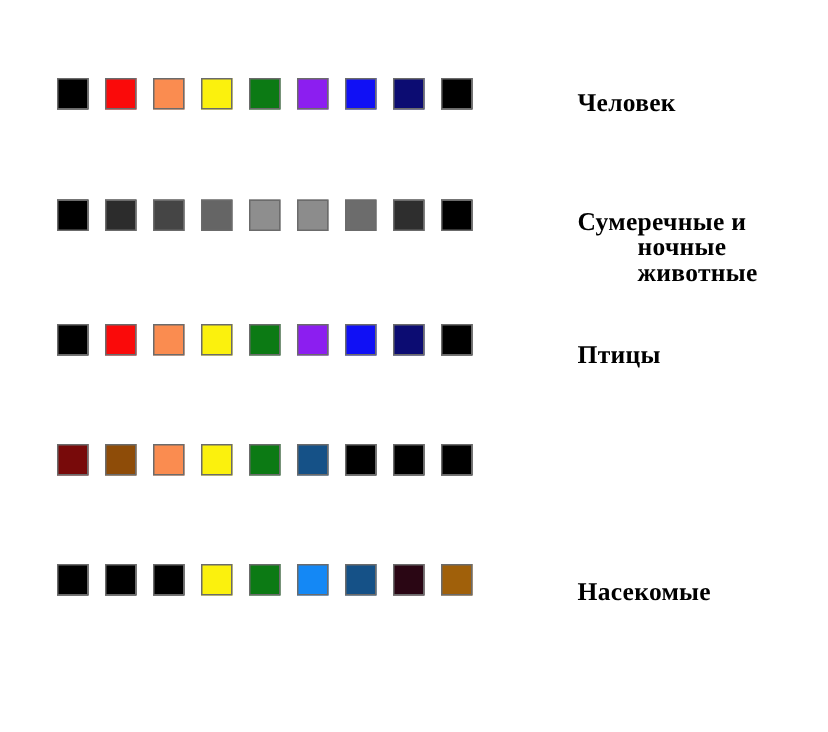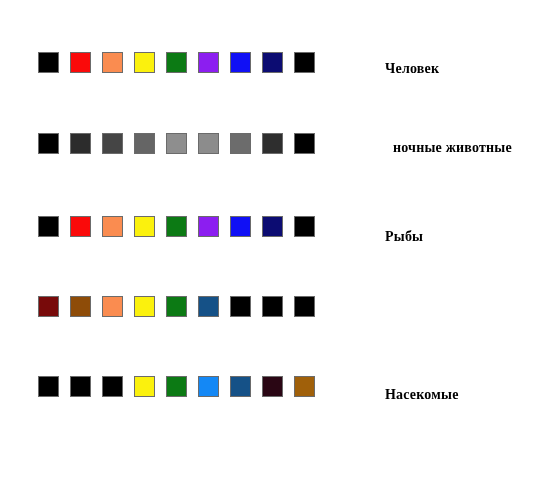--- a/index.html
+++ b/index.html
@@ -44,31 +44,32 @@
   }
   .swatch:last-child {
     margin-right: 0;
   }
   .row-label {
     position: absolute;
     left: 385px;
     top: 0;
     color: #000000;
     font-family: "Liberation Serif", "DejaVu Serif", serif;
-    font-size: 14px;
+    font-size: 17px;
     font-weight: bold;
     line-height: 17px;
     white-space: pre-line;
     letter-spacing: 0.2px;
   }
   .label-line {
     display: block;
   }
   .label-line.sub {
     padding-left: 8px;
+    margin-left: 32px;
   }
 </style>
 </head>
 <body>
 
 <div class="chart">
 
 <div class="row" style="top: 52px;">
       <div class="swatches">
         <div class="swatch" style="background-color: rgb(0, 0, 0); border-color: rgb(107, 107, 107);"></div>
@@ -88,35 +89,35 @@
         <div class="swatch" style="background-color: rgb(0, 0, 0); border-color: rgb(107, 107, 107);"></div>
         <div class="swatch" style="background-color: rgb(44, 44, 44); border-color: rgb(107, 107, 107);"></div>
         <div class="swatch" style="background-color: rgb(69, 69, 69); border-color: rgb(107, 107, 107);"></div>
         <div class="swatch" style="background-color: rgb(101, 101, 101); border-color: rgb(107, 107, 107);"></div>
         <div class="swatch" style="background-color: rgb(142, 142, 142); border-color: rgb(107, 107, 107);"></div>
         <div class="swatch" style="background-color: rgb(140, 140, 140); border-color: rgb(107, 107, 107);"></div>
         <div class="swatch" style="background-color: rgb(108, 108, 108); border-color: rgb(107, 107, 107);"></div>
         <div class="swatch" style="background-color: rgb(46, 46, 46); border-color: rgb(107, 107, 107);"></div>
         <div class="swatch" style="background-color: rgb(0, 0, 0); border-color: rgb(107, 107, 107);"></div>
       </div>
-      <div class="row-label" style="top: 6px;"><span class="label-line sub">ночные животные</span></div>
+      <div class="row-label" style="top: 6px;"><span class="label-line">Сумеречные и</span><span class="label-line sub">ночные животные</span></div>
     </div>
     <div class="row" style="top: 216px;">
       <div class="swatches">
         <div class="swatch" style="background-color: rgb(0, 0, 0); border-color: rgb(107, 107, 107);"></div>
         <div class="swatch" style="background-color: rgb(250, 10, 10); border-color: rgb(107, 107, 107);"></div>
         <div class="swatch" style="background-color: rgb(250, 140, 80); border-color: rgb(107, 107, 107);"></div>
         <div class="swatch" style="background-color: rgb(251, 241, 13); border-color: rgb(107, 107, 107);"></div>
         <div class="swatch" style="background-color: rgb(12, 122, 20); border-color: rgb(107, 107, 107);"></div>
         <div class="swatch" style="background-color: rgb(140, 30, 240); border-color: rgb(107, 107, 107);"></div>
         <div class="swatch" style="background-color: rgb(16, 16, 245); border-color: rgb(107, 107, 107);"></div>
         <div class="swatch" style="background-color: rgb(12, 12, 114); border-color: rgb(107, 107, 107);"></div>
         <div class="swatch" style="background-color: rgb(0, 0, 0); border-color: rgb(107, 107, 107);"></div>
       </div>
-      <div class="row-label" style="top: 12px;"><span class="label-line">Рыбы</span></div>
+      <div class="row-label" style="top: 12px;"><span class="label-line">Птицы</span></div>
     </div>
     <div class="row" style="top: 296px;">
       <div class="swatches">
         <div class="swatch" style="background-color: rgb(120, 10, 10); border-color: rgb(107, 107, 107);"></div>
         <div class="swatch" style="background-color: rgb(142, 76, 8); border-color: rgb(107, 107, 107);"></div>
         <div class="swatch" style="background-color: rgb(250, 140, 80); border-color: rgb(107, 107, 107);"></div>
         <div class="swatch" style="background-color: rgb(251, 241, 13); border-color: rgb(107, 107, 107);"></div>
         <div class="swatch" style="background-color: rgb(12, 122, 20); border-color: rgb(107, 107, 107);"></div>
         <div class="swatch" style="background-color: rgb(21, 81, 135); border-color: rgb(107, 107, 107);"></div>
         <div class="swatch" style="background-color: rgb(0, 0, 0); border-color: rgb(107, 107, 107);"></div>

